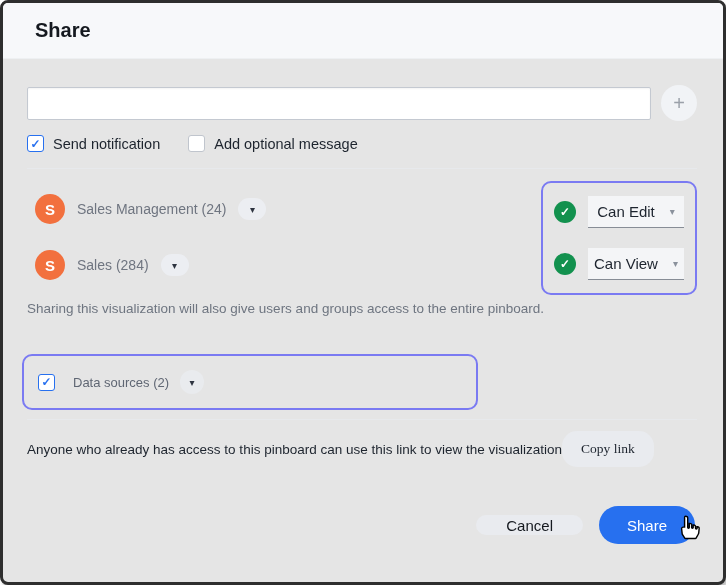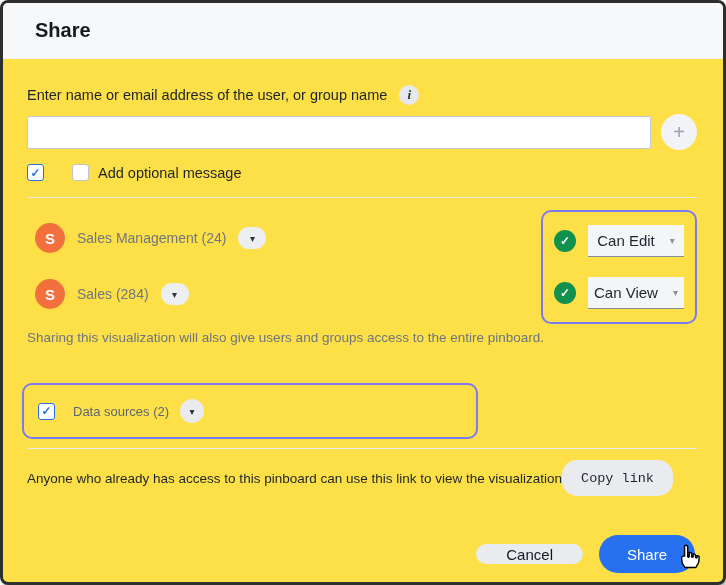--- a/index.html
+++ b/index.html
@@ -1,21 +1,21 @@
 <!DOCTYPE html>
 <html><head>
 <meta charset="utf-8">
 <style>
   * { margin:0; padding:0; box-sizing:border-box; }
   html,body { width:726px; height:585px; background:#fff; }
   body { font-family:"Liberation Sans", sans-serif; }
   .dialog {
     width:726px; height:585px;
     border:3px solid #2e2e2e; border-radius:8px;
-    background:#fde047; overflow:hidden;
+    background:#e5e5e5; overflow:hidden;
     box-shadow:2px 3px 3px rgba(0,0,0,.25);
     display:flex; flex-direction:column;
   }
   .header {
     height:56px; flex:0 0 56px; background:#f7f8fa;
     display:flex; align-items:center; padding:0 32px;
     border-bottom:1px solid #eef0f2;
   }
   .title { font-size:20px; font-weight:700; color:#15191f; }
   .body { flex:1; padding:26px 26px 0 24px; }
@@ -95,21 +95,21 @@
     width:24px; height:24px; border-radius:50%; background:#e9ebee; border:none;
     display:flex; align-items:center; justify-content:center;
     font-size:10px; color:#2e3440; cursor:pointer;
   }
   .divider-2 { margin-top:9px; }
   .link-row { display:flex; align-items:center; margin-top:11px; }
   .link-text { font-size:13.5px; color:#1d242e; }
   .pill-btn {
     height:36px; padding:0 19px; border:none; border-radius:15px;
     background:#e9ebef; font-size:13.5px; color:#1d242e;
-    font-family:Liberation Mono, monospace; cursor:pointer;
+    font-family:Liberation Serif, serif; cursor:pointer;
   }
   .footer { display:flex; justify-content:flex-end; align-items:center; gap:16px; margin-top:39px; padding-right:2px; }
   .cancel-btn {
     height:20px; padding:0 30px; border:none; border-radius:19px;
     background:#e9ebef; font-size:15px; color:#15191f;
     font-family:"Liberation Sans", sans-serif; cursor:pointer;
   }
   .share-btn {
     height:38px; padding:0 28px; border:none; border-radius:19px;
     background:#2770ef; font-size:15px; color:#fff;
@@ -120,35 +120,32 @@
 </head>
 <body>
 
 <div class="dialog">
   <div class="header">
     <div class="title">Share</div>
   </div>
 
   <div class="body">
 
-    <div class="label-row">
-      <span class="field-label">Enter name or email address of the user, or group name</span>
-      <span class="info-icon">i</span>
-    </div>
 
     <div class="input-row">
       <input class="text-input" type="text" value="" style="">
       <button class="add-btn">
           <span>+</span>
         </button>
     </div>
 
     <div class="cb-row">
       <div class="cb-item">
         <span class="checkbox checked">✓</span>
+        <span class="cb-label">Send notification</span>
       </div>
       <div class="cb-item">
         <span class="checkbox unchecked"></span>
         <span class="cb-label">Add optional message</span>
       </div>
     </div>
 
     <hr class="divider">
 
     <div class="members">

